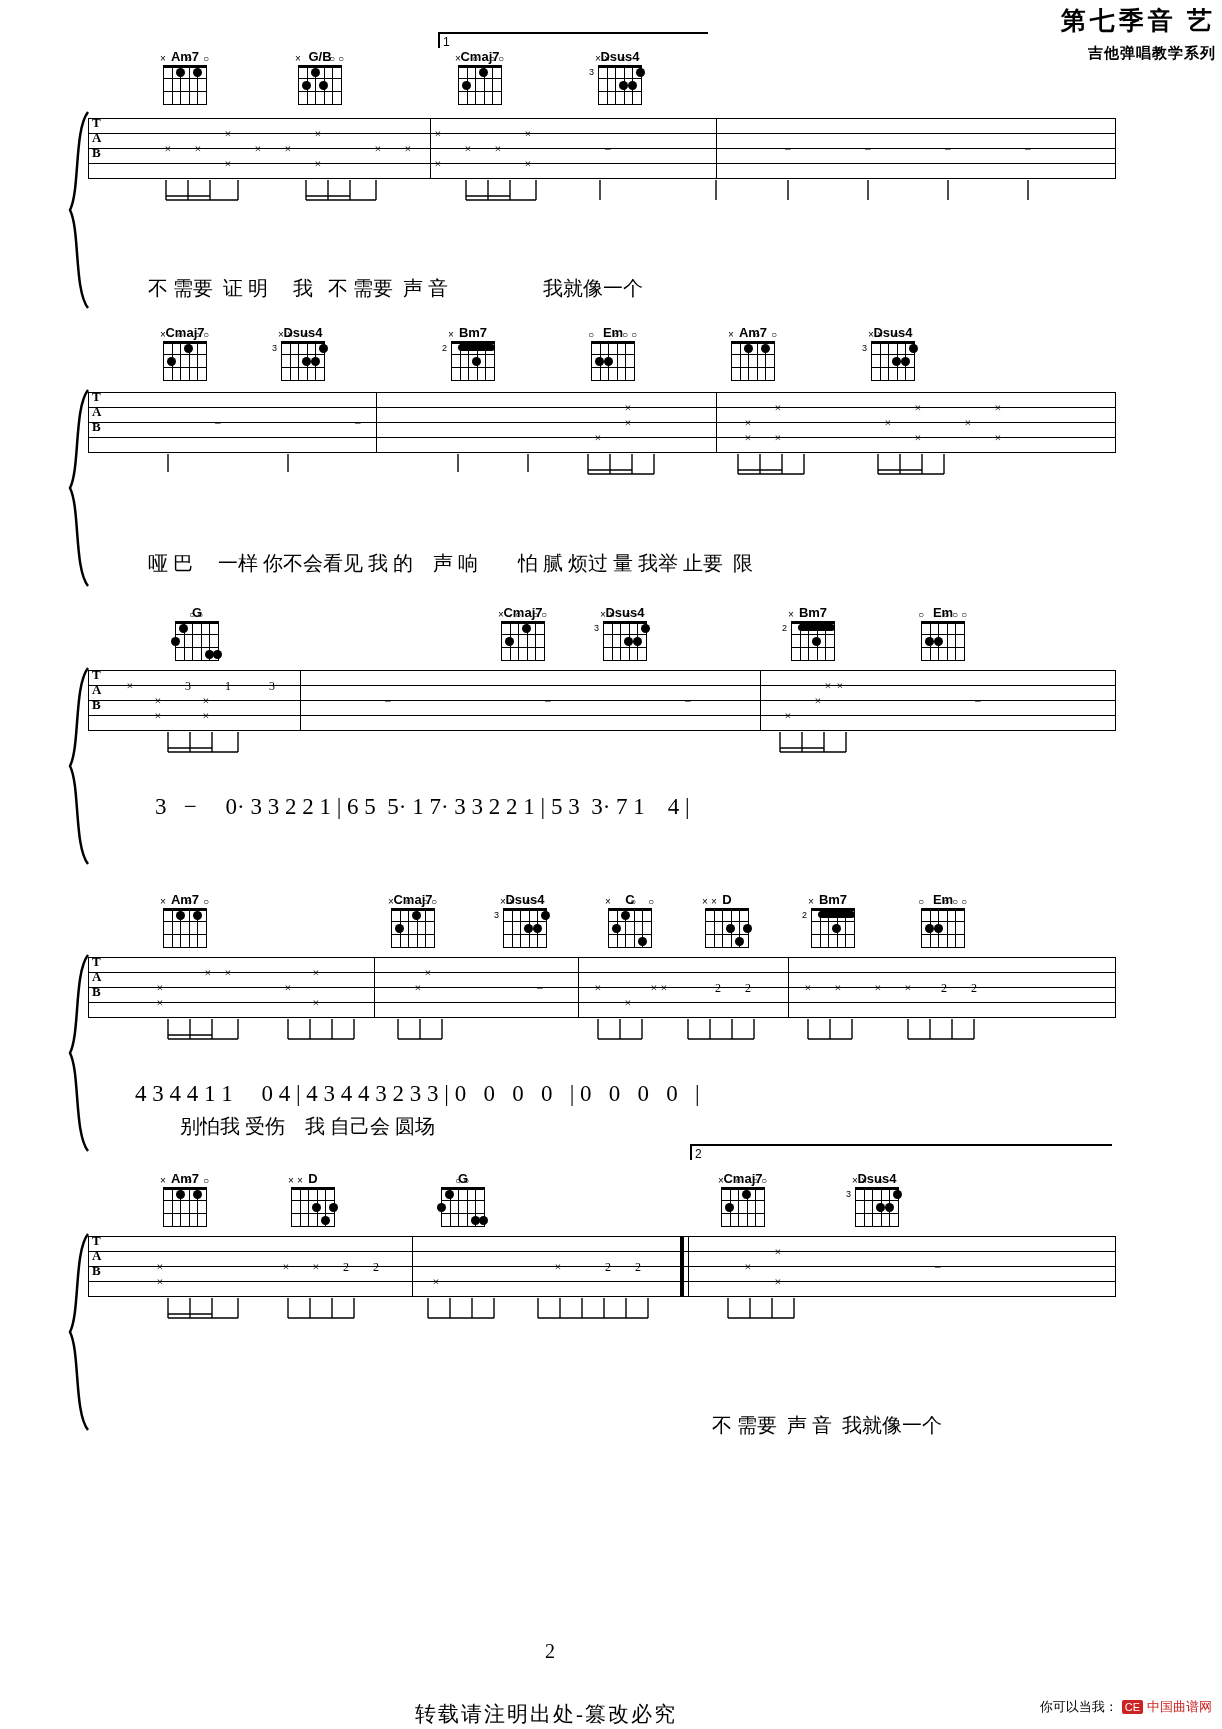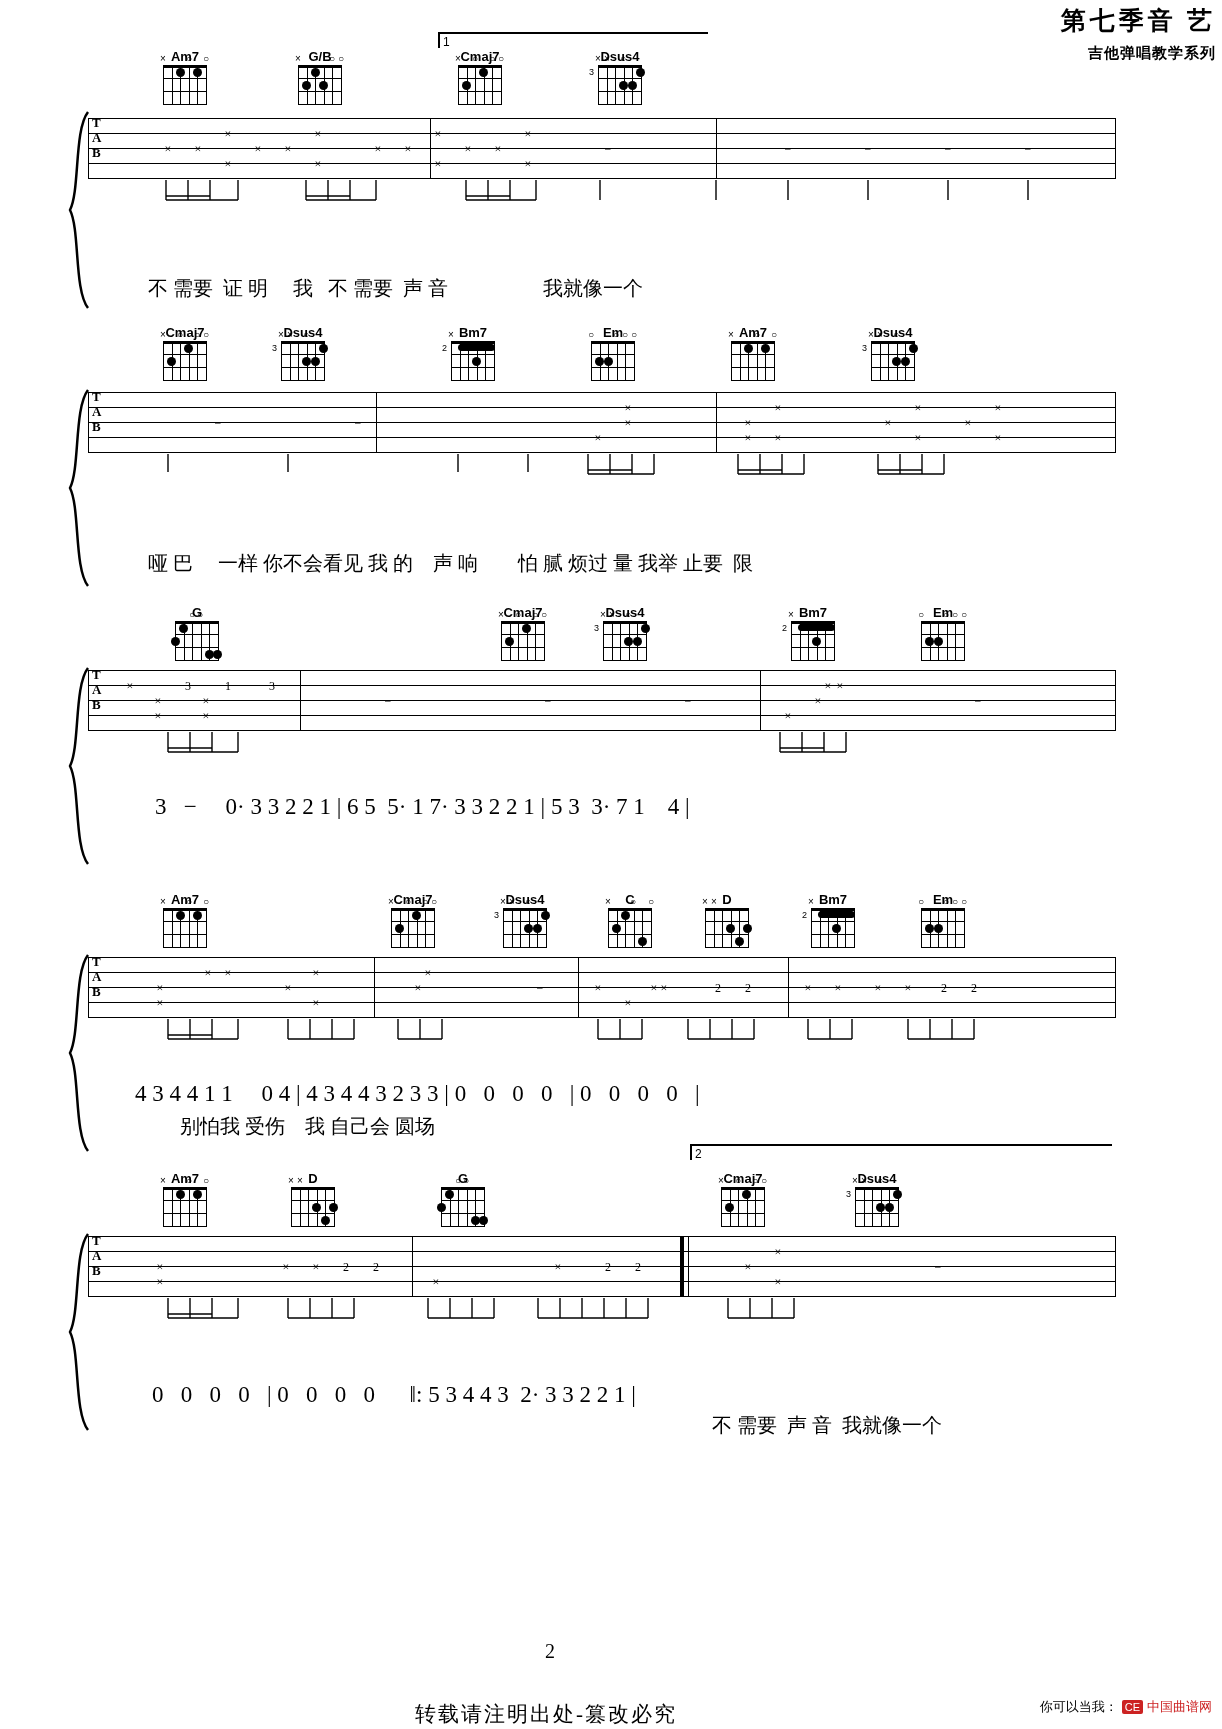--- a/index.html
+++ b/index.html
@@ -1015,21 +1015,20 @@
           <line x1="450" y1="20" x2="560" y2="20"></line>
           <line x1="640" y1="0" x2="640" y2="20"></line>
             <line x1="662" y1="0" x2="662" y2="20"></line>
             <line x1="684" y1="0" x2="684" y2="20"></line>
             <line x1="706" y1="0" x2="706" y2="20"></line>
           <line x1="640" y1="20" x2="706" y2="20"></line>
         </g>
       </svg>
     </div>
 
-    <div class="numrow" style="left:152px;top:232px;">0   0   0   0   | 0   0   0   0      ‖: 5 3 4 4 3  2· 3 3 2 2 1 |</div>
     <div class="lyrrow" style="left:712px;top:262px;">不 需要  声 音  我就像一个</div>
   </div>
 
   <div class="pageno">2</div>
   <div class="foot">转载请注明出处-篡改必究</div>
   <div class="upl">
     <span>你可以当我：</span>
     <span class="logo">CE</span>
     <span class="cn">中国曲谱网</span>
   </div>

